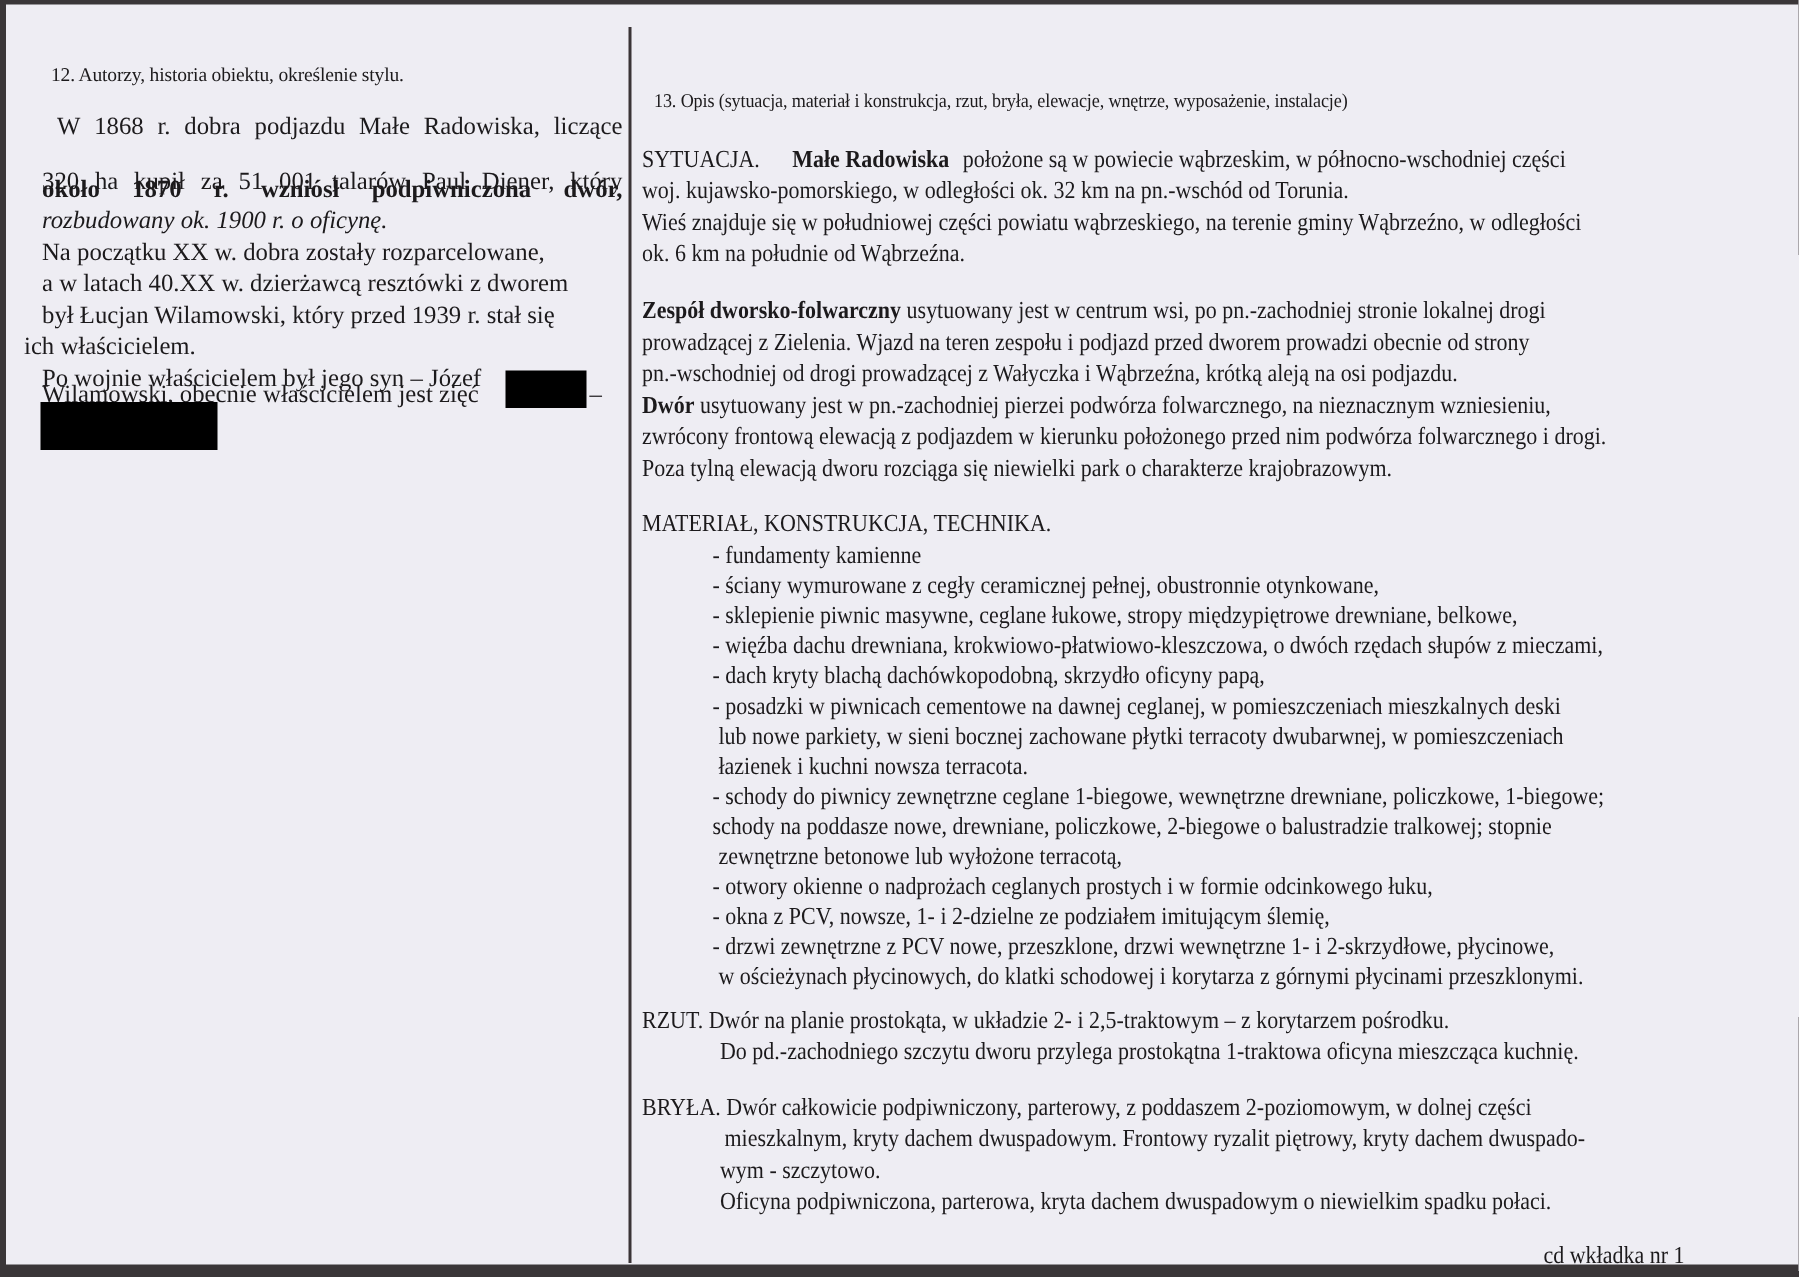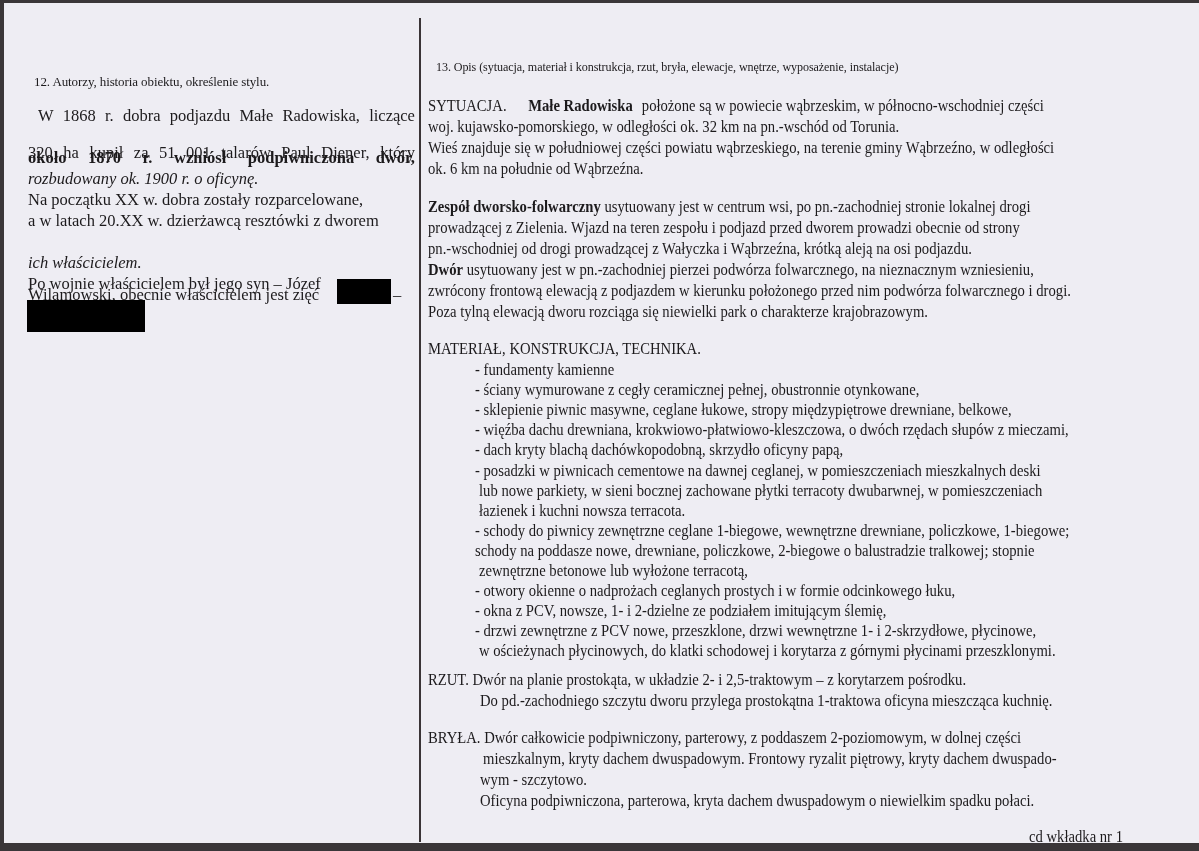--- a/index.html
+++ b/index.html
@@ -11,21 +11,21 @@
       color: #1c1a1c;
     }
     .paper {
       position: absolute; left: 4px; top: 3px; width: 1195px; height: 840px;
       background: #eeedf3;
     }
     .divider {
       position: absolute; left: 419px; top: 18px; width: 2px; height: 824px;
       background: #3a3436;
     }
-    .col-left { position: absolute; left: 0; top: 0; width: 419px; height: 680px; margin-top: 32px; }
+    .col-left { position: absolute; left: 0; top: 0; width: 419px; height: 680px; }
     .col-right { position: absolute; left: 421px; top: 18px; width: 774px; height: 840px; }
     .heading {
       position: absolute; font-size: 13px; letter-spacing: -0.1px; white-space: nowrap;
       transform-origin: left top;
     }
     .left-heading { left: 30px; top: 39px; }
     .right-heading { left: 11px; top: 38px; transform: scaleX(0.93); }
     .line {
       position: absolute; white-space: nowrap; font-size: 16.5px; line-height: 20px;
       transform-origin: left top;
@@ -69,22 +69,23 @@
         <span>około</span>
         <span>1870</span>
         <span>r.</span>
         <span>wzniósł</span>
         <span>podpiwniczona</span>
         <span>dwór,</span>
       </div>
 
     <div class="line" style="left:24px; top:134px;font-style:italic;">rozbudowany ok. 1900 r. o oficynę.</div>
     <div class="line" style="left:24px; top:155px;">Na początku XX w. dobra zostały rozparcelowane,</div>
-    <div class="line" style="left:24px; top:176px;">a w latach 20.XX w. dzierżawcą resztówki z dworem</div>
-    <div class="line" style="left:24px; top:218px;font-style:italic;">ich właścicielem.</div>
+    <div class="line" style="left:24px; top:176px;">a w latach 40.XX w. dzierżawcą resztówki z dworem</div>
+    <div class="line" style="left:24px; top:197px;">był  Łucjan Wilamowski, który przed 1939 r. stał się</div>
+    <div class="line" style="left:12px; top:218px;">ich właścicielem.</div>
     <div class="line" style="left:24px; top:239px;">Po wojnie właścicielem był jego syn – Józef</div>
     <div class="line" style="left:24px; top:250px;">Wilamowski, obecnie właścicielem jest zięć</div>
     <div class="redact" style="left:333px; top:244px; width:54px; height:25px;"></div>
     <div class="line" style="left:389px; top:250px;">–</div>
     <div class="redact" style="left:23px; top:265px; width:118px; height:32px;"></div>
   </div>
 
   <div class="divider" style="left:415px; top:15px;"></div>
 
   <div class="col-right">

